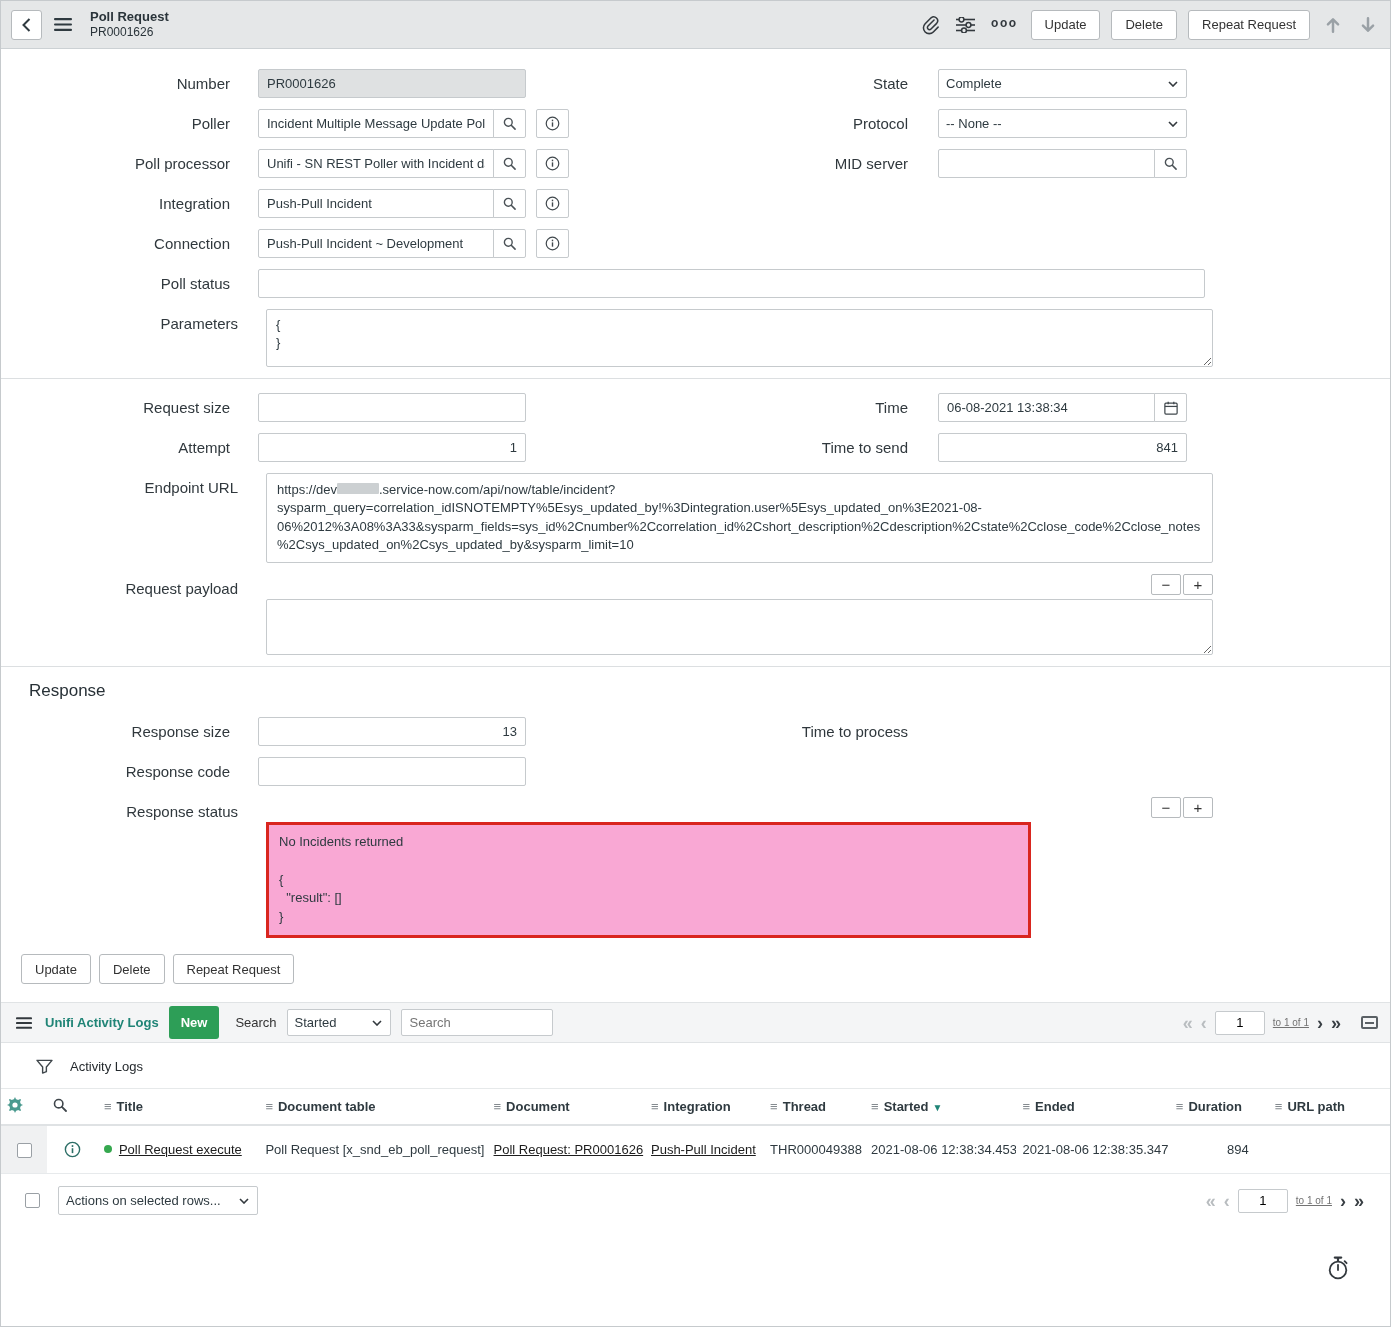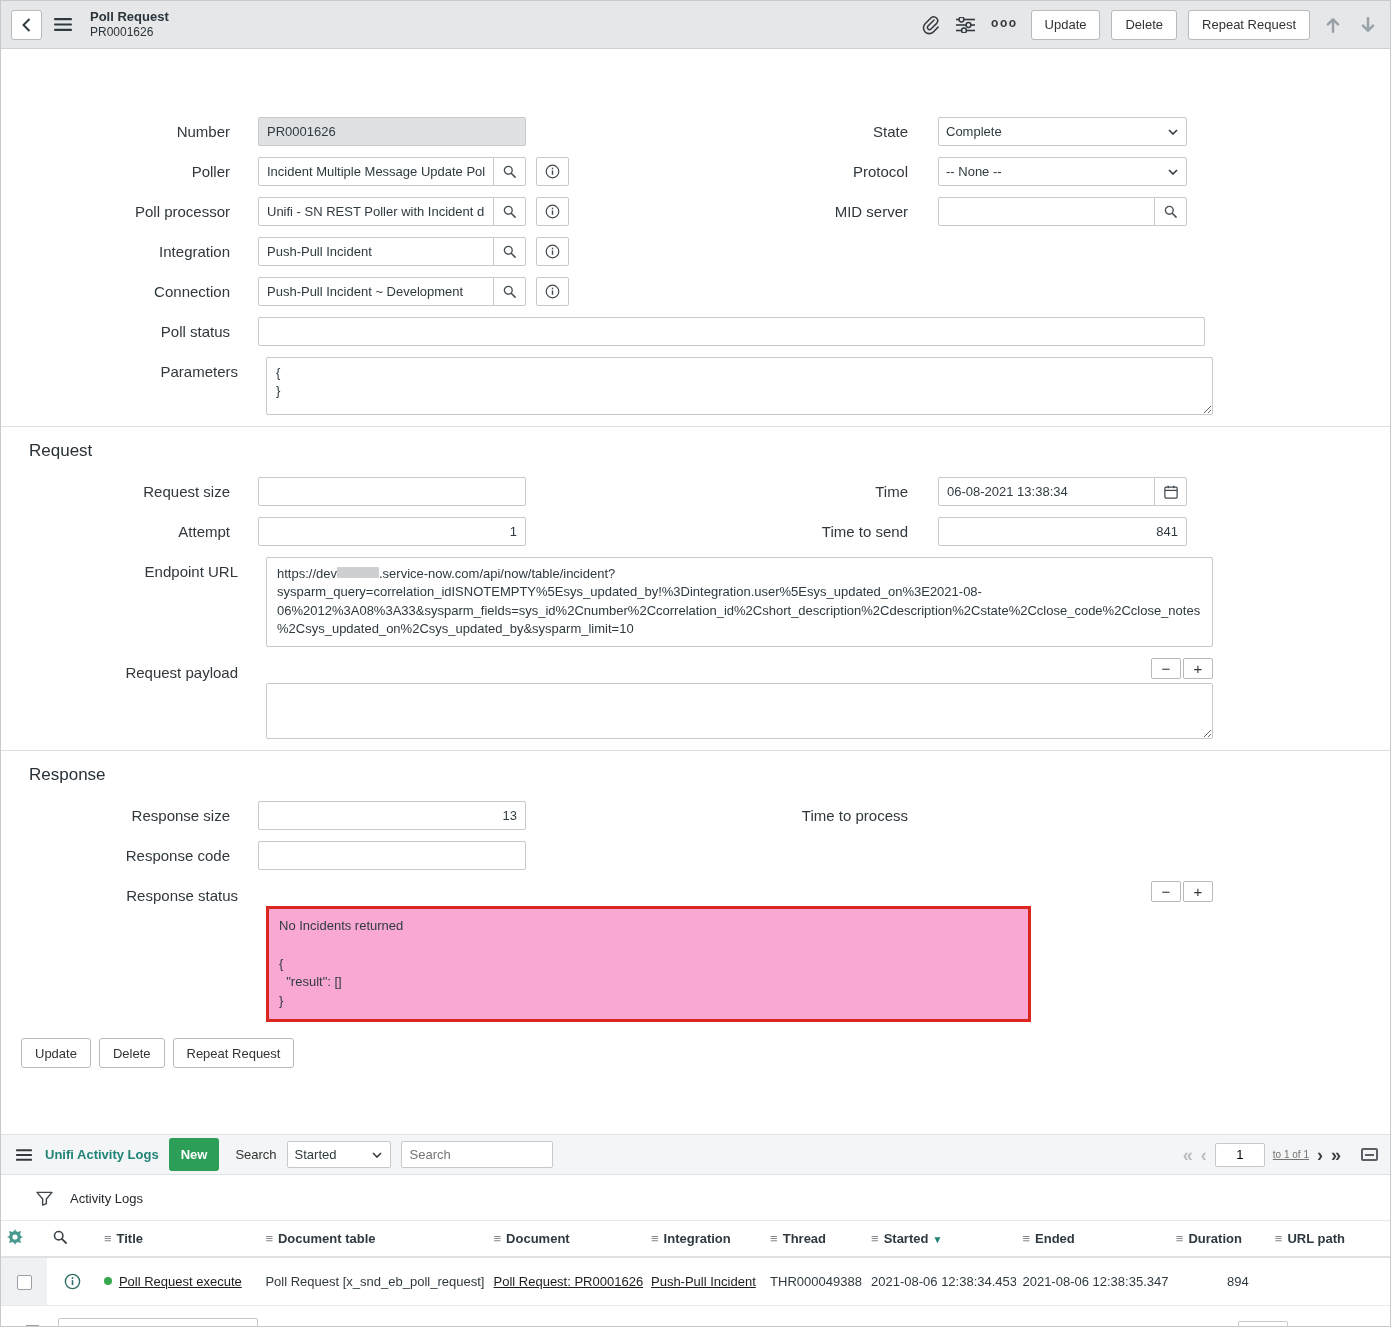--- a/index.html
+++ b/index.html
@@ -1,19 +1,19 @@
 <!DOCTYPE html>
 <html style="--list-title: #1f8476; --new-button: #2d9e57; --highlight: #d9261f; --bottom-bar: #2a6ebb;"><head>
 <meta charset="utf-8">
 <style>
   * { box-sizing: border-box; margin: 0; padding: 0; }
   html,body { background:#fff; }
   body { font-family: "Liberation Sans", sans-serif; color:#2e3a40; }
   .page { width:1391px; height:1327px; margin:0 auto; background:#fff; border:1px solid #c6cacd;
-          display:flex; flex-direction:column; overflow:hidden; position:relative;gap:48px; }
+          display:flex; flex-direction:column; overflow:hidden; position:relative; }
 
   
   .topbar { height:48px; flex:none; background:#e5e7e8; border-bottom:1px solid #ccd1d4;
             display:flex; align-items:center; padding:0 10px; gap:9px; }
   .iconbtn { width:31px; height:30px; background:#fff; border:1px solid #b6babd; border-radius:3px;
              display:inline-flex; align-items:center; justify-content:center; cursor:pointer; flex:none; }
   .icon-plain { display:inline-flex; align-items:center; justify-content:center; padding:3px; cursor:pointer; flex:none; }
   .titleblock { margin-left:6px; line-height:1.25; }
   .ttl { font-size:13px; font-weight:bold; color:#2a343a; }
   .sub { font-size:12px; color:#2a343a; }
@@ -297,21 +297,20 @@
       <div class="fullctl"><input class="inp" value="" style=""></div>
     </div>
 
     <div class="frow full top">
       <label class="lbl">Parameters</label>
       <textarea class="ta h58" style="">{
 }</textarea>
     </div>
 
     <section class="section">
-      <h2 class="section-title">Request</h2>
 
       <div class="frow">
         <div class="half l">
           <label class="lbl">Request size</label>
           <div class="w268"><input class="inp" value="" style=""></div>
         </div>
         <div class="half r">
           <label class="lbl">Time</label>
           <div class="grp w267">
             <input class="inp" value="06-08-2021 13:38:34" style="">

